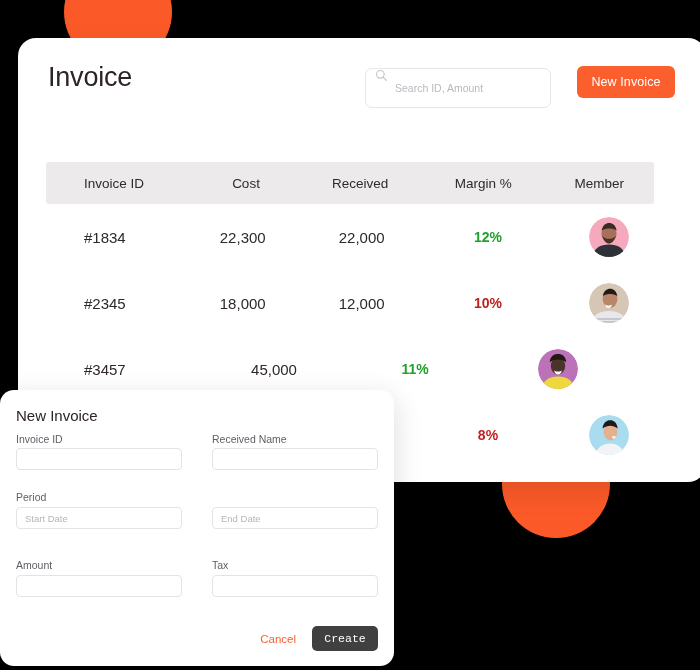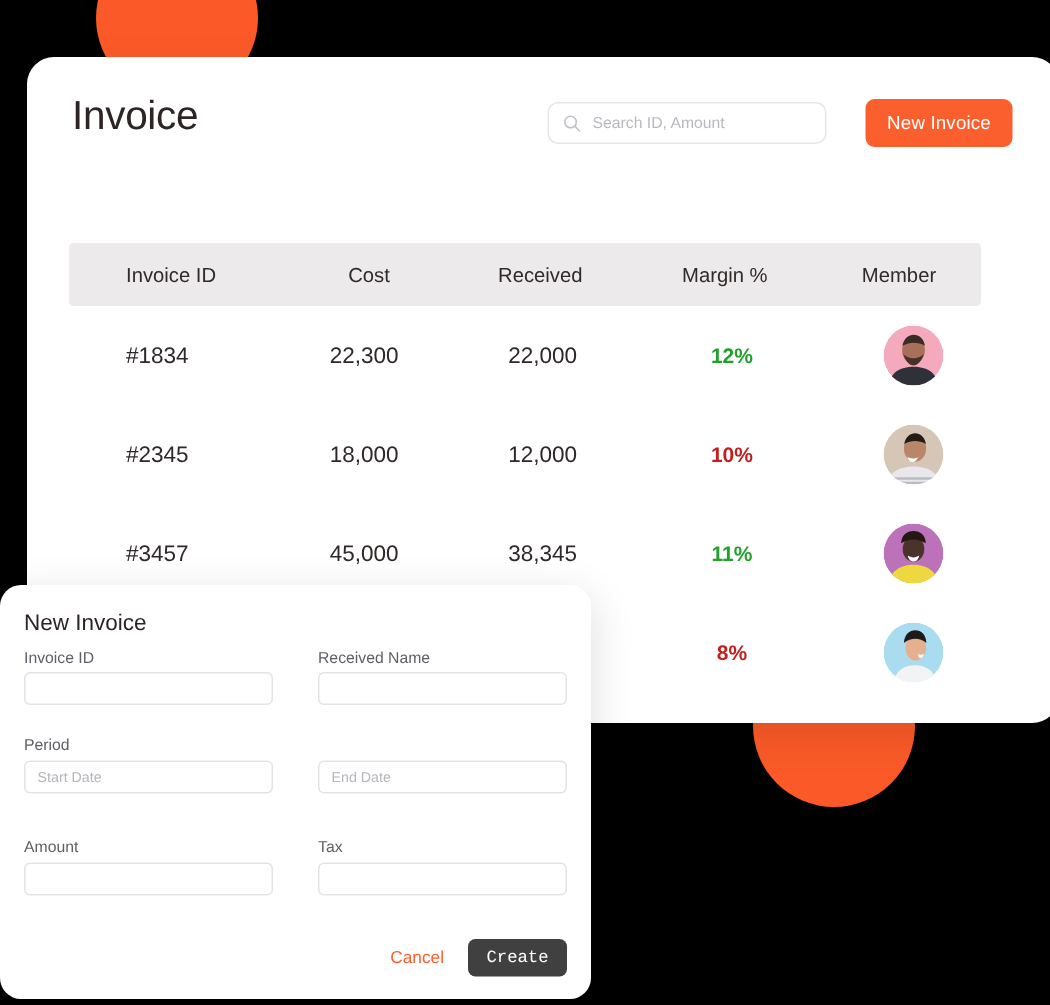--- a/index.html
+++ b/index.html
@@ -72,26 +72,25 @@
     font-weight: 400;
     color: #2d2424;
     letter-spacing: -0.2px;
   }
 
   .search-box {
     position: absolute;
     left: 347px;
     top: 30px;
     width: 186px;
-    height: 28px;
+    height: 40px;
     border: 1px solid #e6e6e8;
     border-radius: 7px;
     background: #ffffff;
     display: flex;
-    align-items: center;
     padding: 0 9px;
     box-sizing: border-box;
   }
   .search-icon {
     width: 13px;
     height: 13px;
     flex: 0 0 auto;
     margin-right: 7px;
     opacity: 0.72;
   }
@@ -332,21 +331,20 @@
               <path d="M13.8 13c.9-4.8 4-7.2 7.3-7.2s6.4 2.4 7.2 7.2c-2.5-1.5-4.8-2-7.2-2s-4.8.5-7.3 2z" fill="#241a16"></path>
               <path d="M16 21.5c1.8 1.4 4.8 1.5 7 .3-.6 2.1-2.2 3.2-3.6 3.2s-2.8-1-3.4-3.5z" fill="#ffffff"></path>
             </svg>
           </div>
         </div>
       </div>
 
       <div class="table-row">
         <div class="td col-id">#3457</div>
         <div class="td col-cost">45,000</div>
-        <div class="td col-recv">38,345</div>
         <div class="td col-marg margin-pos">11%</div>
         <div class="avatar-cell">
           <div class="avatar">
             <svg viewBox="0 0 40 40">
               <circle cx="20" cy="20" r="20" fill="#bb72b8"></circle>
               <path d="M4 40c0-8 7.2-12.5 16-12.5S36 32 36 40z" fill="#edd840"></path>
               <ellipse cx="20" cy="17" rx="7.2" ry="8.6" fill="#4a332a"></ellipse>
               <path d="M11.8 13.2C12 7.6 15.6 5 20 5s8 2.6 8.2 8.2c-2.6-1.8-5.2-2.6-8.2-2.6s-5.6.8-8.2 2.6z" fill="#241813"></path>
               <path d="M16.2 21.4c2.2 1.6 5.4 1.6 7.6 0-.3 2.6-1.9 4-3.8 4s-3.5-1.4-3.8-4z" fill="#ffffff"></path>
             </svg>

